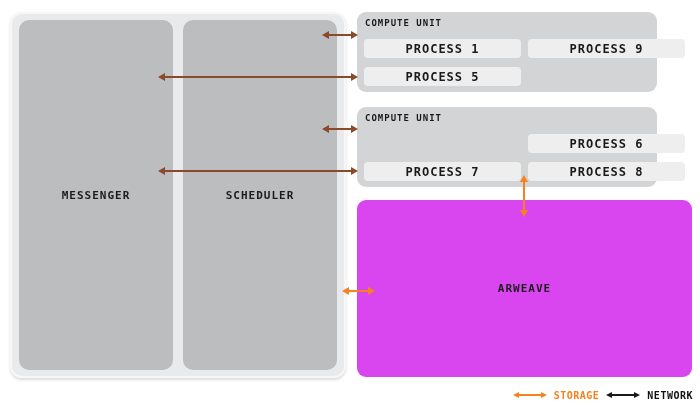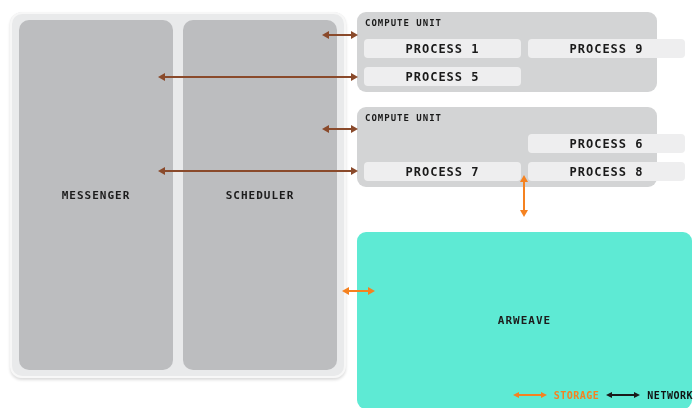--- a/index.html
+++ b/index.html
@@ -92,21 +92,21 @@
         <span>PROCESS 6</span>
       </div>
     <div class="proc c1 r2">
         <span>PROCESS 7</span>
       </div>
     <div class="proc c2 r2">
         <span>PROCESS 8</span>
       </div>
   </div>
 
-  <div class="arweave" style="background: #5eead4; margin-top: 32px;">
+  <div class="arweave" style="background: #d946ef;">
     <span class="arweave-label">ARWEAVE</span>
   </div>
 
   <div class="arrow-h net" style="left:322px;top:31px;width:36px;">
     <span class="hl"></span>
       <span class="sh"></span>
       <span class="hr"></span>
   </div>
   <div class="arrow-h net" style="left:158px;top:73px;width:200px;">
     <span class="hl"></span>

